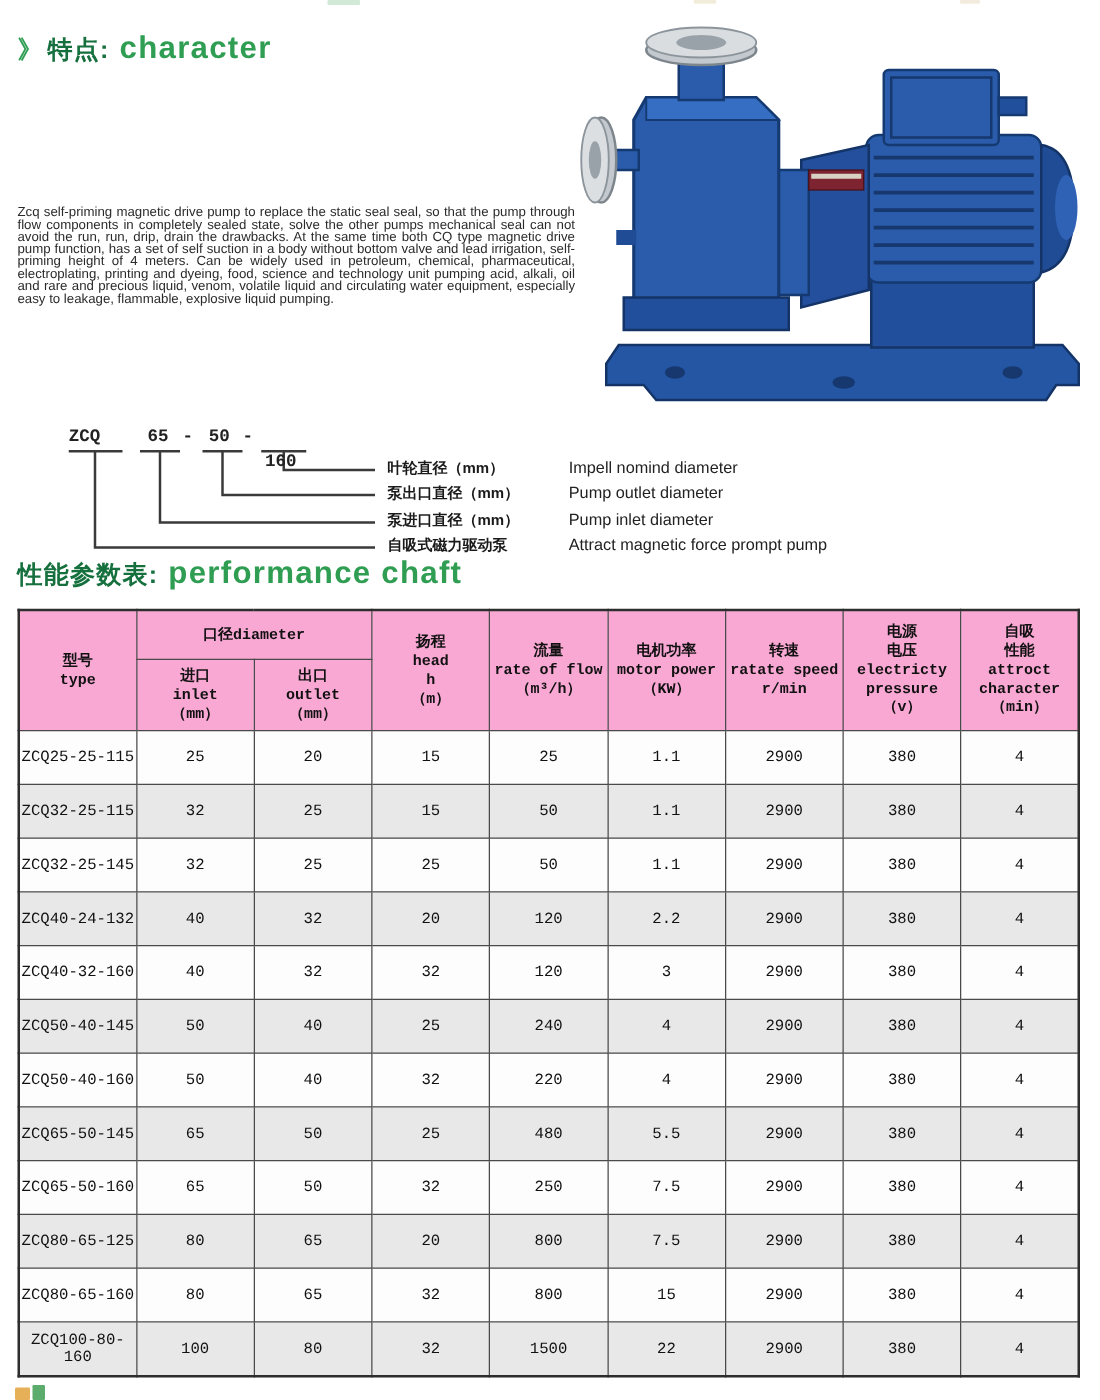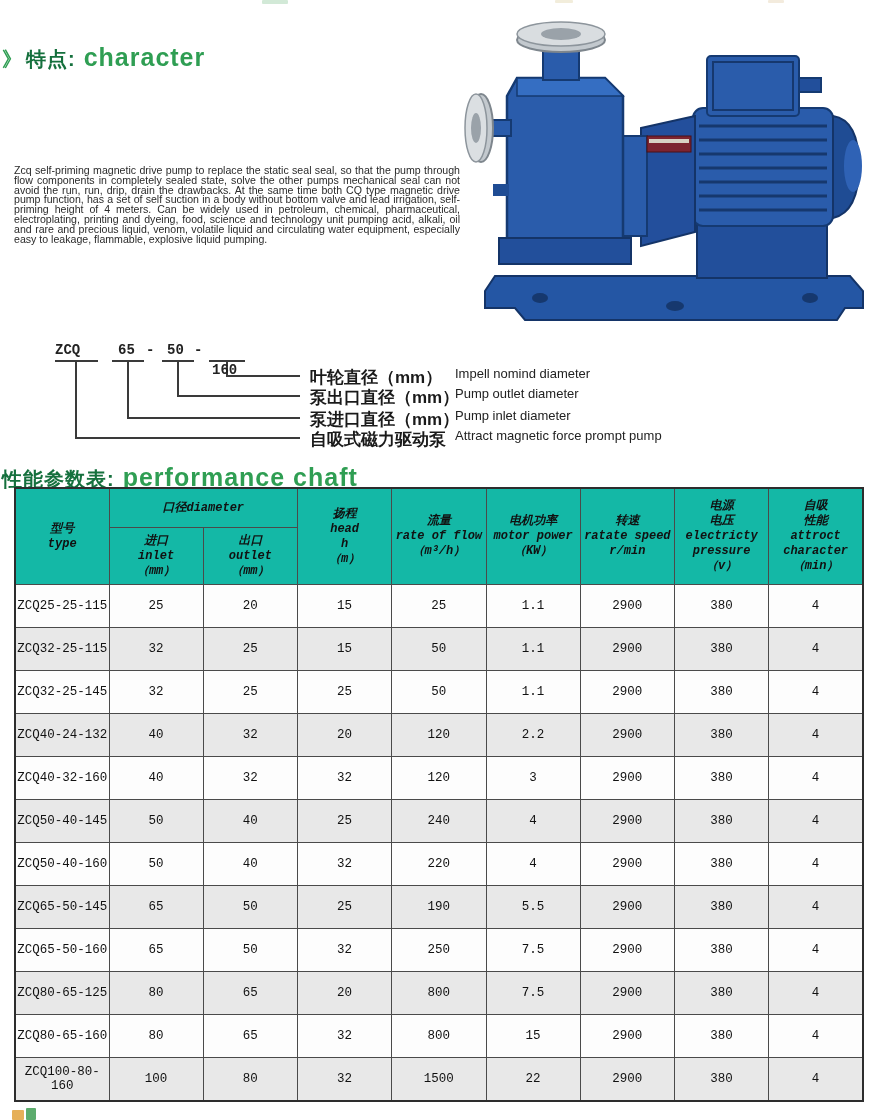--- a/index.html
+++ b/index.html
@@ -1,20 +1,20 @@
 <!DOCTYPE html>
 <html><head>
 <meta charset="utf-8">
 <style>
   html,body{margin:0;padding:0;background:#fff;}
   .page{position:relative;width:880px;height:1120px;background:#ffffff;overflow:hidden;
         font-family:"Liberation Sans","DejaVu Sans",sans-serif;color:#1c1c1c;}
 
   
-  .sec-head{position:absolute;left:2px;white-space:nowrap;margin-top:19px;}
+  .sec-head{position:absolute;left:14px;white-space:nowrap;}
   .sec-head .marker{color:#2f9e53;font-weight:bold;font-size:20px;margin-right:4px;}
   .sec-head .zh{color:#15703d;font-weight:bold;font-size:20px;letter-spacing:1px;}
   .sec-head .en{color:#2f9e53;font-weight:bold;font-size:25px;margin-left:8px;letter-spacing:1px;}
 
   
   .para-zh{position:absolute;left:14px;top:57px;width:446px;font-size:14.5px;font-weight:bold;
            line-height:18.6px;text-align:justify;color:#141414;letter-spacing:0.2px;}
   .para-en{position:absolute;left:14px;top:166px;width:446px;font-size:10.6px;line-height:9.8px;
            text-align:justify;color:#2a2a2a;}
 
@@ -26,32 +26,32 @@
   .model-diagram svg{position:absolute;left:0;top:0;}
   .code-token{position:absolute;top:2px;font-family:"Liberation Mono","DejaVu Sans Mono",monospace;
               font-weight:bold;font-size:14px;color:#222;}
   .tok-0{left:45px;} .tok-1{left:108px;} .tok-2{left:136px;} .tok-3{left:157px;}
   .tok-4{left:184px;} .tok-5{left:202px;margin-top:20px;}
   .model-labels .lbl-row{position:absolute;left:300px;width:560px;height:18px;}
   .model-labels .lbl-row:nth-child(1){top:26px;}
   .model-labels .lbl-row:nth-child(2){top:46px;}
   .model-labels .lbl-row:nth-child(3){top:68px;}
   .model-labels .lbl-row:nth-child(4){top:88px;}
-  .lbl-zh{position:absolute;left:0;font-size:17px;font-weight:bold;color:#1a1a1a;white-space:nowrap;}
+  .lbl-zh{position:absolute;left:0;font-size:12px;font-weight:bold;color:#1a1a1a;white-space:nowrap;}
   .lbl-en{position:absolute;left:145px;font-size:13px;color:#222;white-space:nowrap;}
 
   
   .perf-table{position:absolute;left:14px;top:487px;width:850px;border-collapse:collapse;
               table-layout:fixed;font-family:"Liberation Mono","DejaVu Sans Mono",monospace;}
   .perf-table col.c-type{width:94px;}
   .perf-table th,.perf-table td{border:1px solid #4a4a4a;text-align:center;vertical-align:middle;
               padding:0;}
   .perf-table{border:2px solid #2d2d2d;}
-  .perf-table thead th{background:#14b8a6;font-size:12px;font-weight:bold;line-height:15px;
-              white-space:pre-line;color:#111;font-style:italic;}
+  .perf-table thead th{background:#f9a8d4;font-size:12px;font-weight:bold;line-height:15px;
+              white-space:pre-line;color:#111;}
   .perf-table thead tr:first-child th{height:38px;}
   .perf-table thead tr:last-child th{height:56px;}
   .perf-table tbody td{font-size:12.5px;height:42px;color:#111;background:#fdfdfd;}
   .perf-table tbody tr:nth-child(even) td{background:#e8e8e8;}
 
   
   .artifact{position:absolute;border-radius:1px;}
   .a-top1{left:262px;top:0;width:26px;height:4px;background:#bfe0c6;opacity:.7;}
   .a-top2{left:555px;top:0;width:18px;height:3px;background:#efe9d2;opacity:.8;}
   .a-top3{left:768px;top:0;width:16px;height:3px;background:#f0e6d4;opacity:.8;}
@@ -303,21 +303,21 @@
         <td>4</td>
         <td>2900</td>
         <td>380</td>
         <td>4</td>
       </tr>
         <tr>
         <td>ZCQ65-50-145</td>
         <td>65</td>
         <td>50</td>
         <td>25</td>
-        <td>190</td>
+        <td>480</td>
         <td>5.5</td>
         <td>2900</td>
         <td>380</td>
         <td>4</td>
       </tr>
         <tr>
         <td>ZCQ65-50-160</td>
         <td>65</td>
         <td>50</td>
         <td>32</td>

